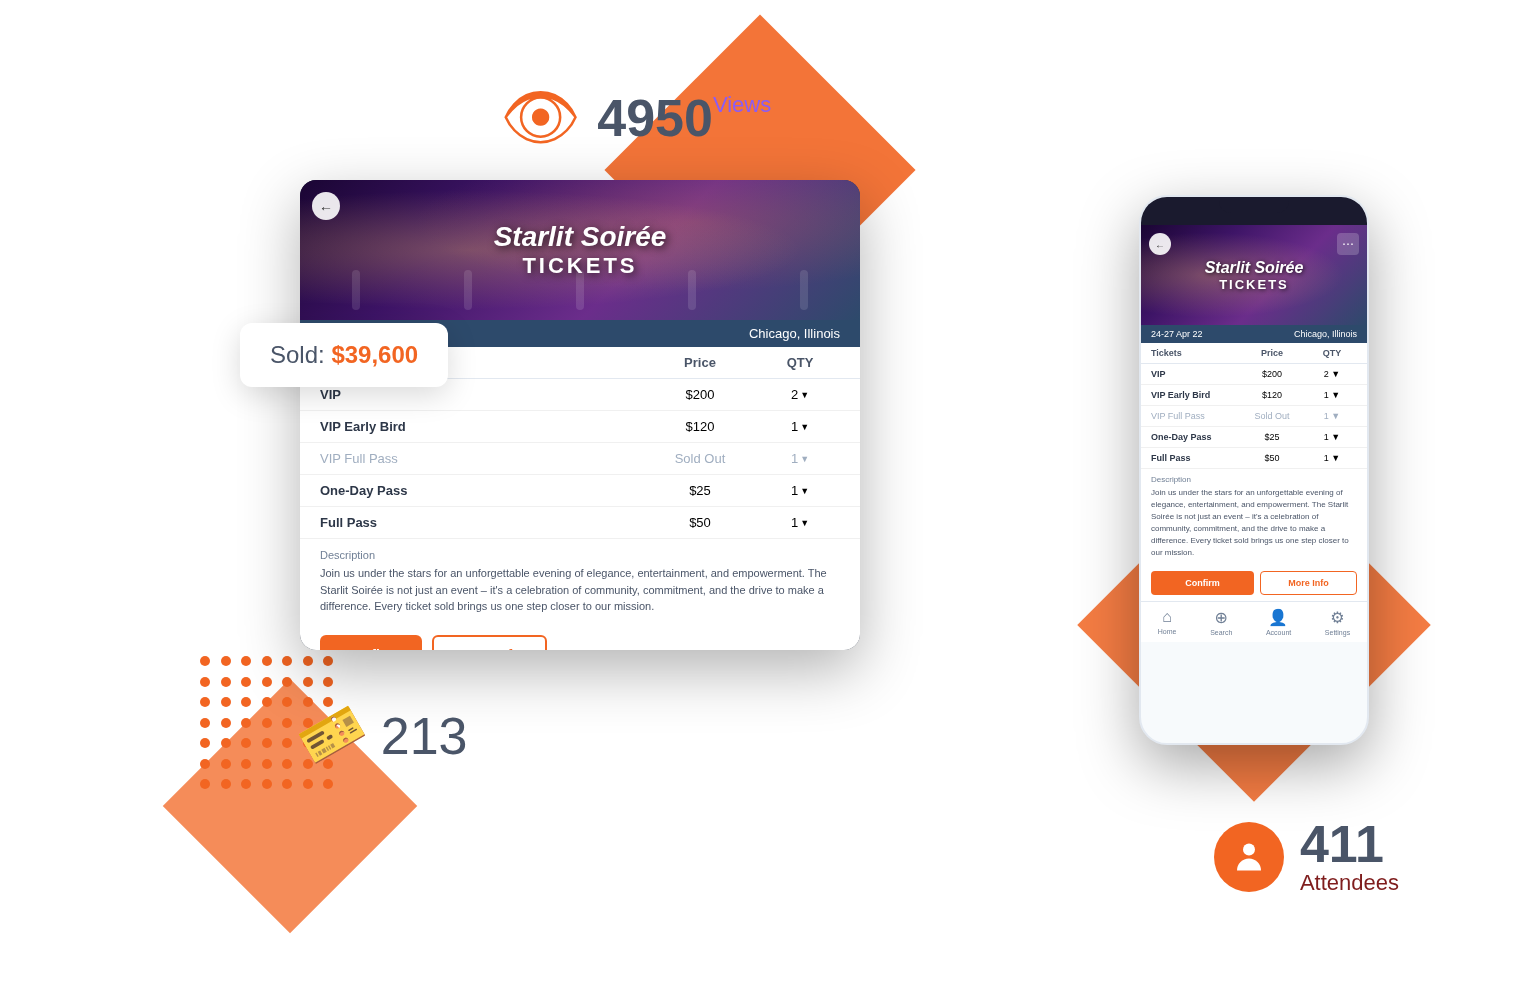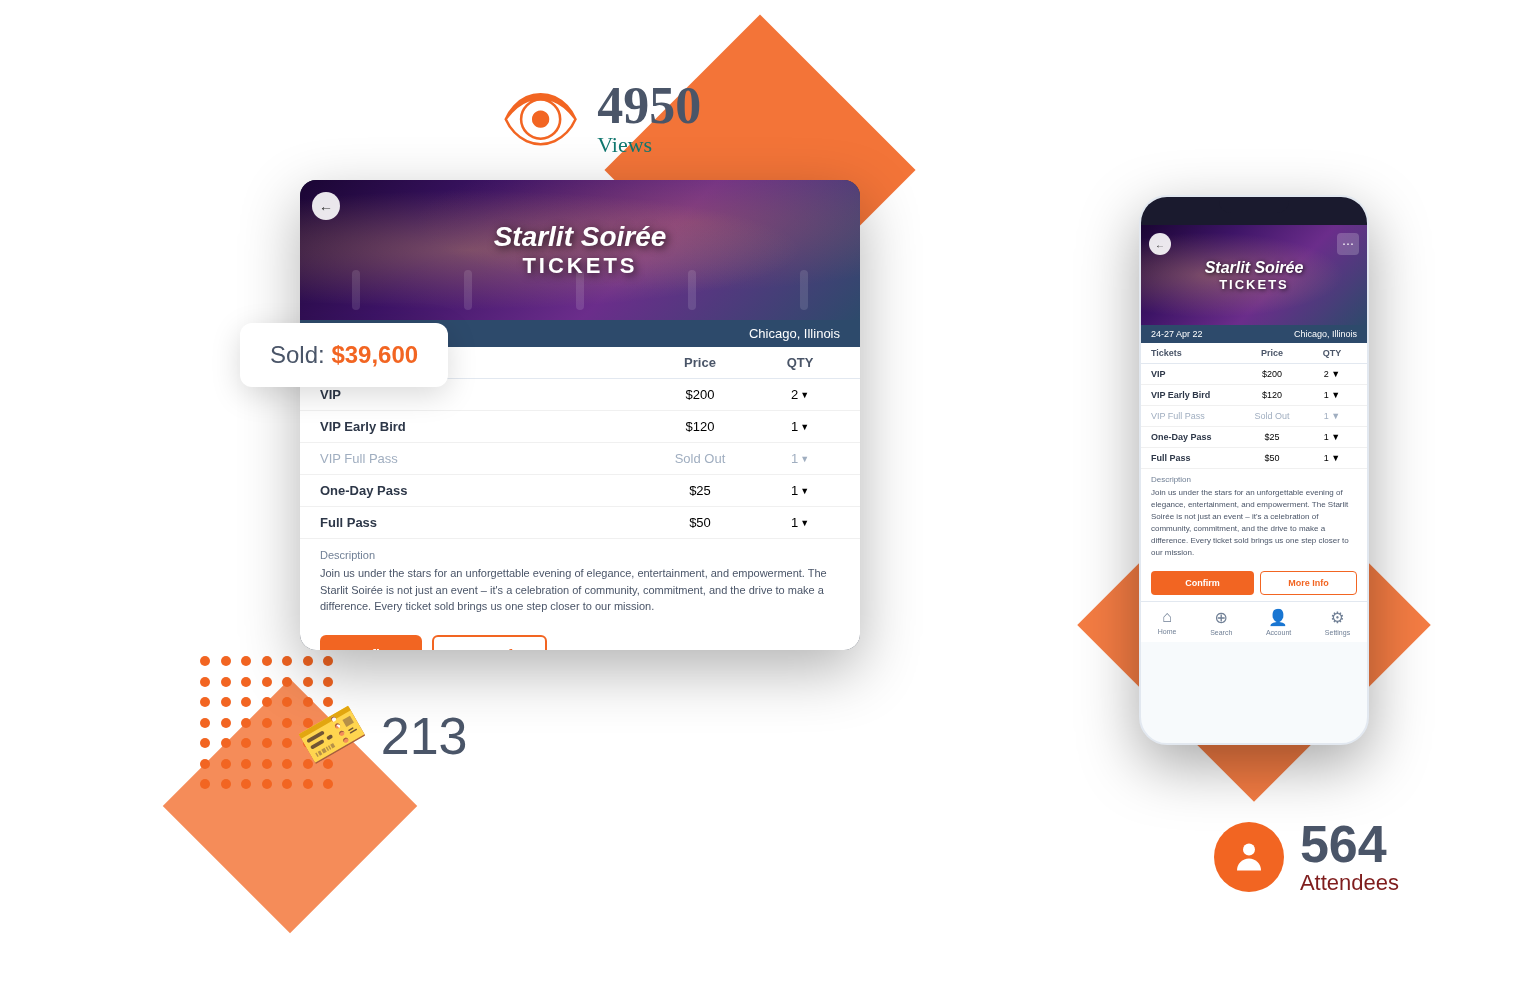--- a/index.html
+++ b/index.html
@@ -69,32 +69,31 @@
       position: absolute;
       top: 80px;
       left: 500px;
       display: flex;
       align-items: center;
       gap: 16px;
       z-index: 10;
     }
     .stat-views .stat-text {
       display: flex;
-      flex-direction: column;
-      font-family: Liberation Serif, serif;
+      flex-direction: row;
     }
     .stat-views .stat-number {
       font-size: 52px;
       font-weight: 700;
       color: #4a5568;
       line-height: 1;
     }
     .stat-views .stat-label {
       font-size: 22px;
-      color: #0f766e;
+      color: #8b5cf6;
     }
 
     .stat-tickets {
       position: absolute;
       bottom: 230px;
       left: 300px;
       display: flex;
       align-items: center;
       gap: 16px;
       z-index: 10;
@@ -629,21 +628,21 @@
 </div>
 
 <div class="stat-attendees">
   <div class="person-icon-wrap">
     <svg width="36" height="36" viewBox="0 0 24 24" fill="white">
       <circle cx="12" cy="7" r="4"></circle>
       <path d="M20 21a8 8 0 1 0-16 0"></path>
     </svg>
   </div>
   <div class="stat-text">
-    <span class="stat-number">564</span>
+    <span class="stat-number">411</span>
     <span class="stat-label">Attendees</span>
   </div>
 </div>
 
 <div class="tablet-device">
   <div class="tablet-header-image">
     <div class="back-btn-tablet">←</div>
     <div class="tablet-event-title">
       <h1>Starlit Soirée</h1>
       <h2>TICKETS</h2>

